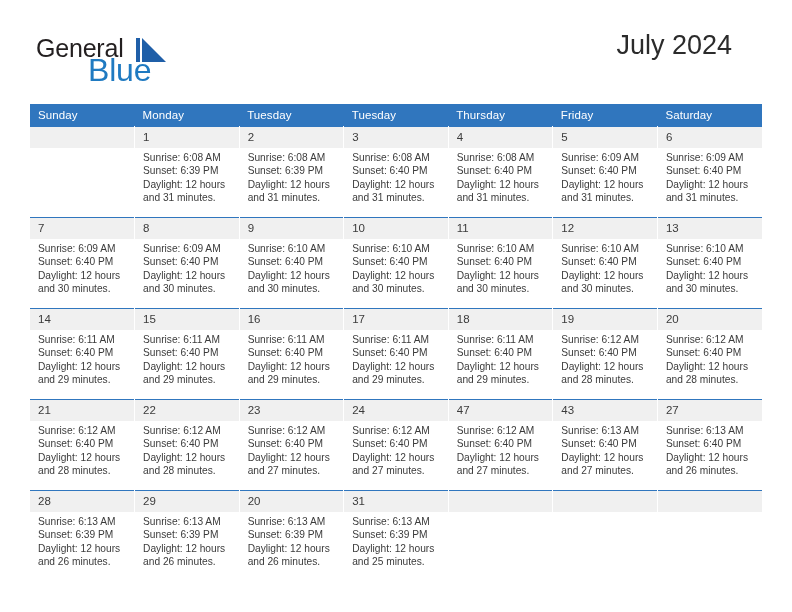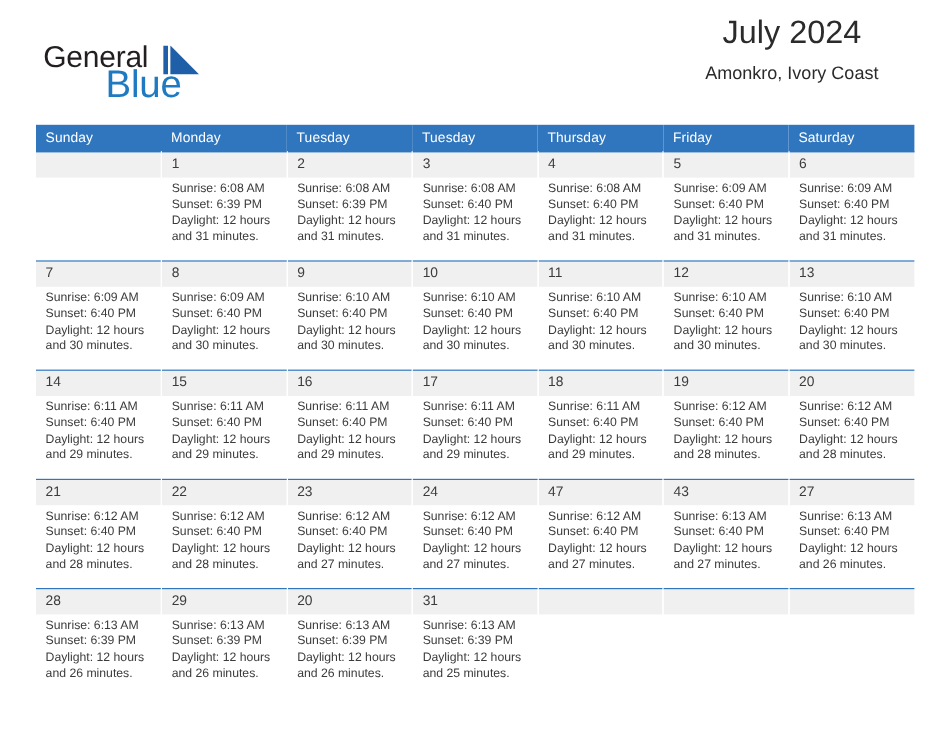--- a/index.html
+++ b/index.html
@@ -59,22 +59,22 @@
     left: 100px;
     top: 4px;
     width: 30px;
     height: 24px;
   }
   .brand-mark svg { display: block; }
 
   .title-block {
     position: absolute;
     right: 36px;
-    top: 10px;
-    text-align: center;
+    top: 28px;
+    text-align: right;
     margin-left: 37px;
   }
   .cal-title {
     font-size: 27px;
     line-height: 34px;
     color: #2b2b2b;
     font-weight: normal;
     white-space: nowrap;
   }
   .cal-subtitle {
@@ -149,21 +149,20 @@
         <svg width="30" height="24" viewBox="0 0 30 24" xmlns="http://www.w3.org/2000/svg">
           <polygon points="0,0 4,0 4,24 0,24" fill="#1f5fa8"></polygon>
           <polygon points="6,0 30,24 6,24" fill="#1f5fa8"></polygon>
         </svg>
       </span>
       <span class="brand-blue">Blue</span>
     </div>
 
     <div class="title-block">
       <div class="cal-title">July 2024</div>
-      <div class="cal-subtitle">Amonkro, Ivory Coast</div>
     </div>
 
   </div>
 
   <table class="cal">
     <colgroup>
       <col>
         <col>
         <col>
         <col>

